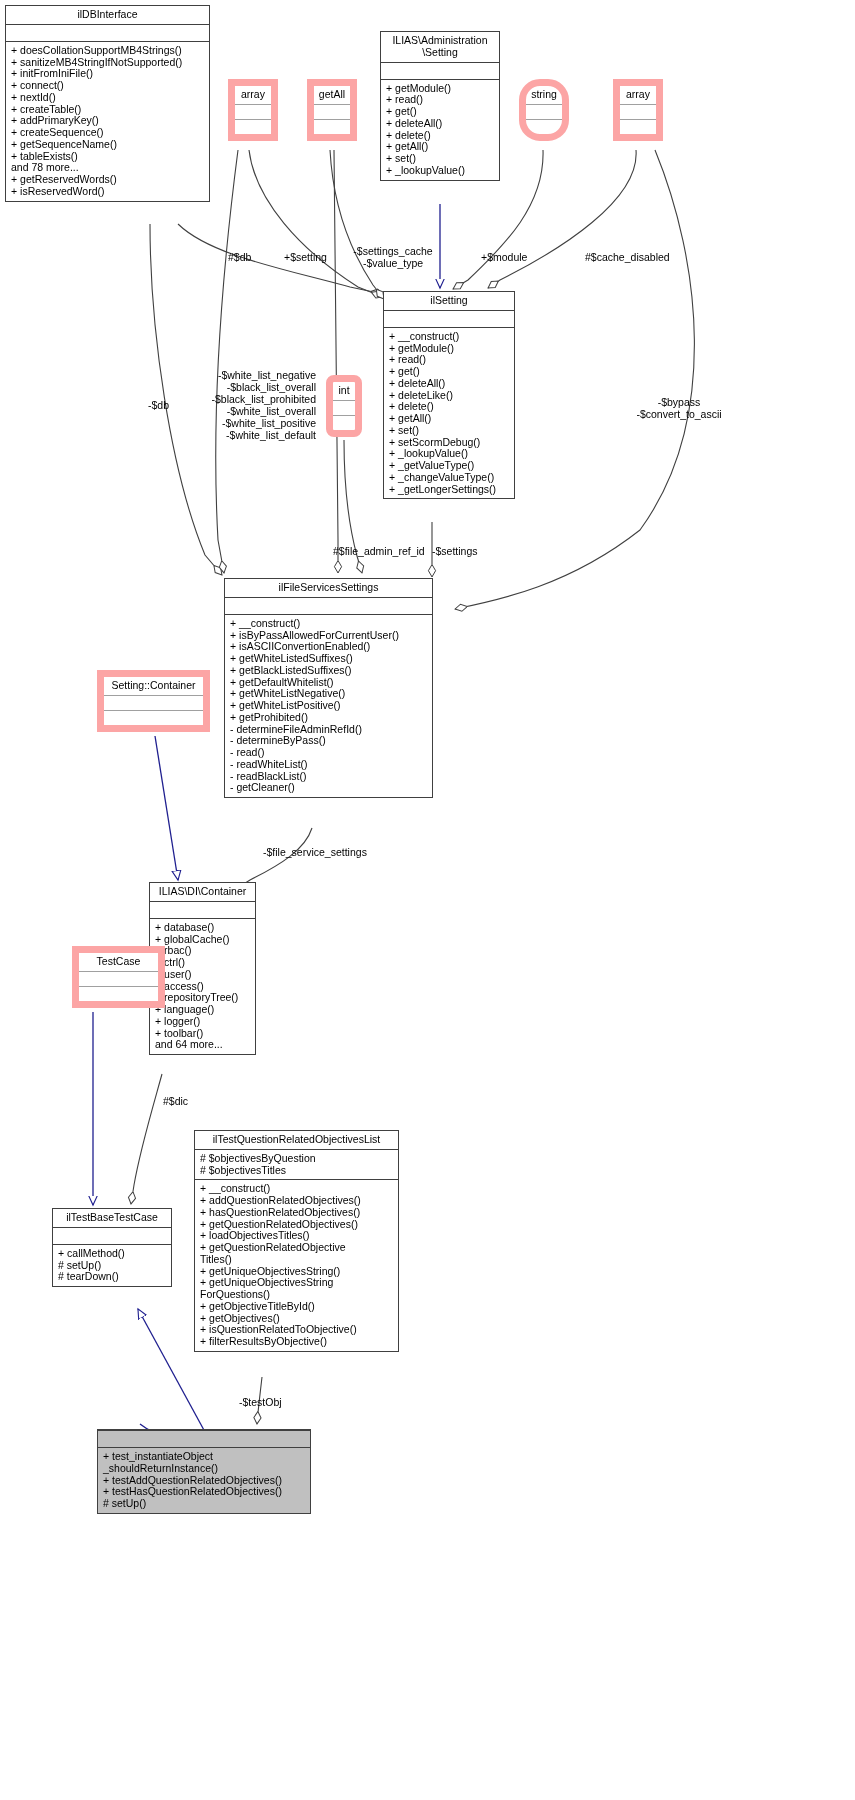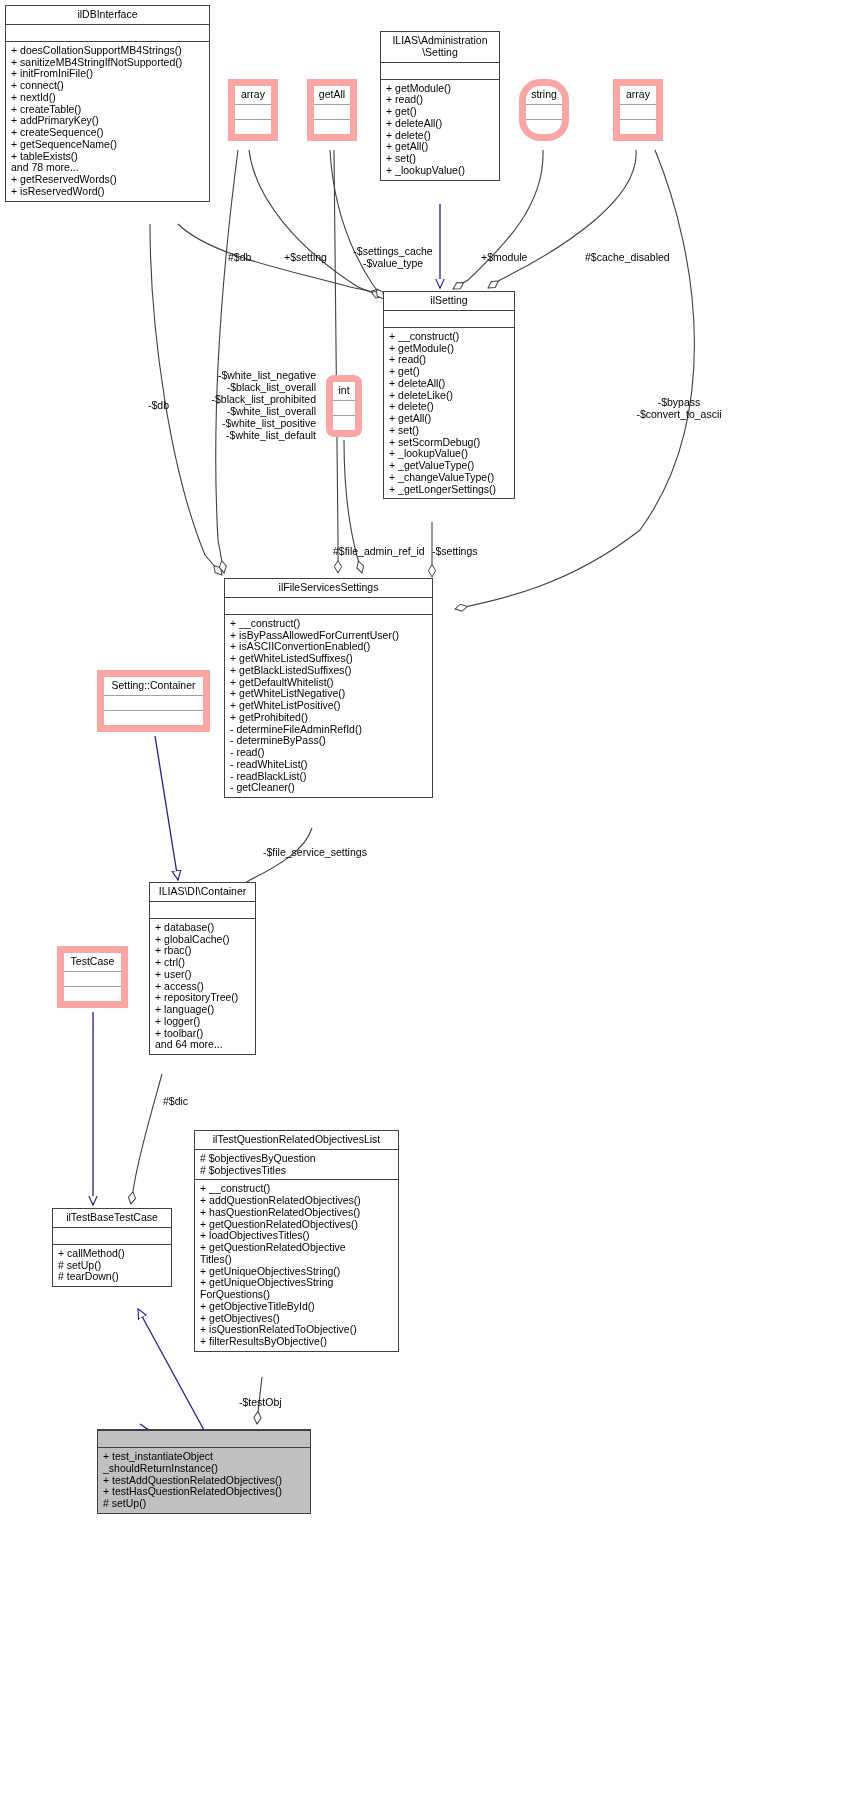--- a/index.html
+++ b/index.html
@@ -236,21 +236,21 @@
 + ctrl()
 + user()
 + access()
 + repositoryTree()
 + language()
 + logger()
 + toolbar()
 and 64 more...</div>
 </div>
 
-<div class="umlbox" style="left:57px; top:946px; width:71px;">
+<div class="umlbox" style="left:72px; top:946px; width:93px;">
   <div class="sect-title">TestCase</div>
   <div class="sect-sep sect-empty2"></div>
   <div class="sect-sep sect-empty2"></div>
 </div>
 
 <div class="umlbox strong" style="left:52px; top:1208px; width:120px;">
   <div class="sect-title">ilTestBaseTestCase</div>
   <div class="sect-sep sect-empty"></div>
   <div class="sect-sep sect-body">+ callMethod()
 # setUp()

